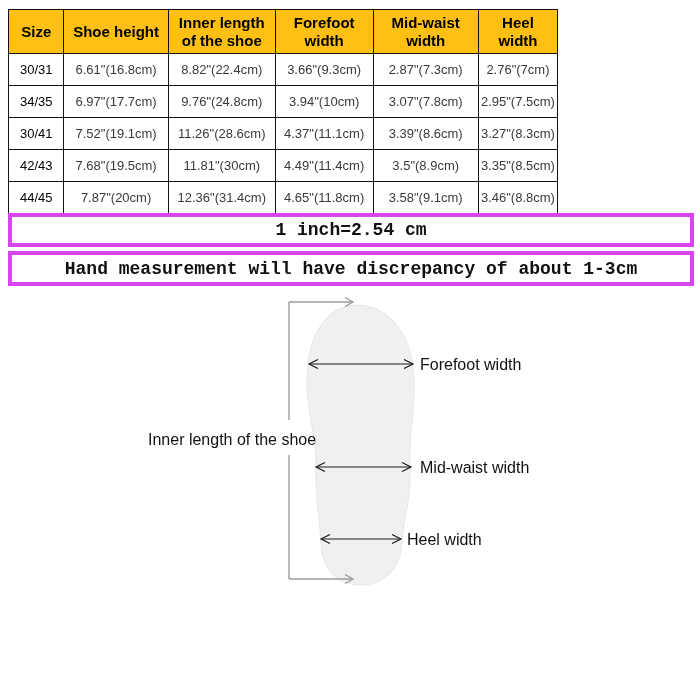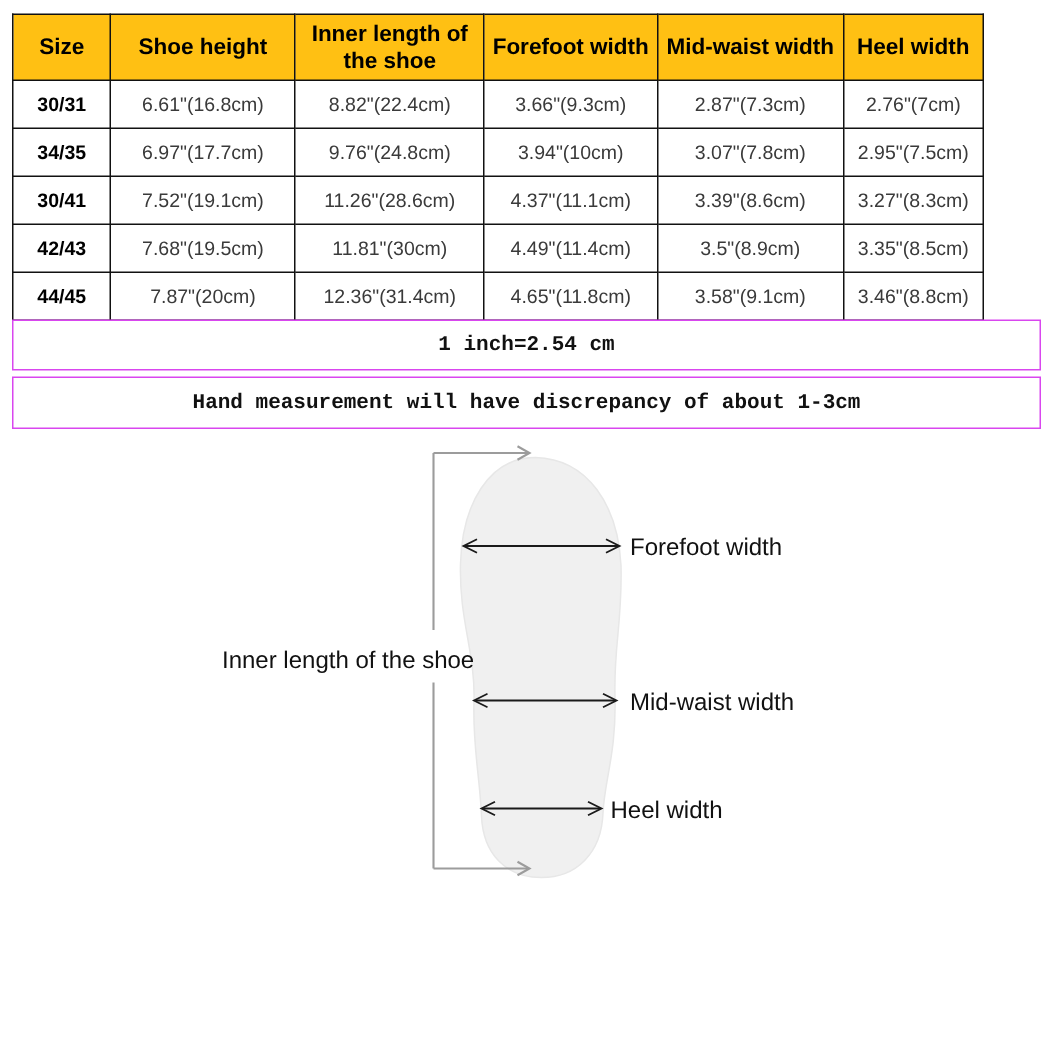--- a/index.html
+++ b/index.html
@@ -6,21 +6,21 @@
   html, body {
     width: 700px; height: 700px;
     background: #ffffff;
     overflow: hidden;
     font-family: "Liberation Sans", sans-serif;
   }
   .page { padding: 9px 7px 0 8px; }
 
   
   table.size-chart {
-    width: 648px;
+    width: 550px;
     border-collapse: collapse;
     table-layout: fixed;
   }
   table.size-chart th, table.size-chart td {
     border: 1px solid #111111;
     text-align: center;
     vertical-align: middle;
   }
   table.size-chart th {
     background: #FFC013;
@@ -31,42 +31,42 @@
     line-height: 1.15;
     padding: 2px 4px;
   }
   table.size-chart td {
     height: 32px;
     font-size: 13px;
     color: #3a3a3a;
     padding: 0 2px;
   }
   table.size-chart td.size-col {
-    font-weight: bold;
+    font-weight: normal;
     color: #000000;
     margin-top: 20px;
   }
   col.c-size  { width: 10.1%; }
   col.c-height{ width: 19.0%; }
   col.c-inner { width: 19.5%; }
   col.c-fore  { width: 17.8%; }
   col.c-mid   { width: 19.2%; }
   col.c-heel  { width: 14.4%; }
 
   
   .note-box {
     width: 686px;
-    border: 1px solid #d946ef;
+    border: 4px solid #d946ef;
     height: 34px;
     display: flex;
     align-items: center;
     justify-content: center;
     font-family: "Liberation Mono", "DejaVu Sans Mono", monospace;
     font-weight: bold;
-    font-size: 14px;
+    font-size: 18px;
     color: #111111;
   }
   .note-box.first { margin-top: -1px; }
   .note-box.second { margin-top: 4px; height: 35px; }
 
   
   .diagram { position: relative; width: 700px; height: 308px; margin-top: 6px; margin-left: -8px; }
   .diagram svg { display: block; }
   .svg-label {
     font-family: "Liberation Sans", sans-serif;

